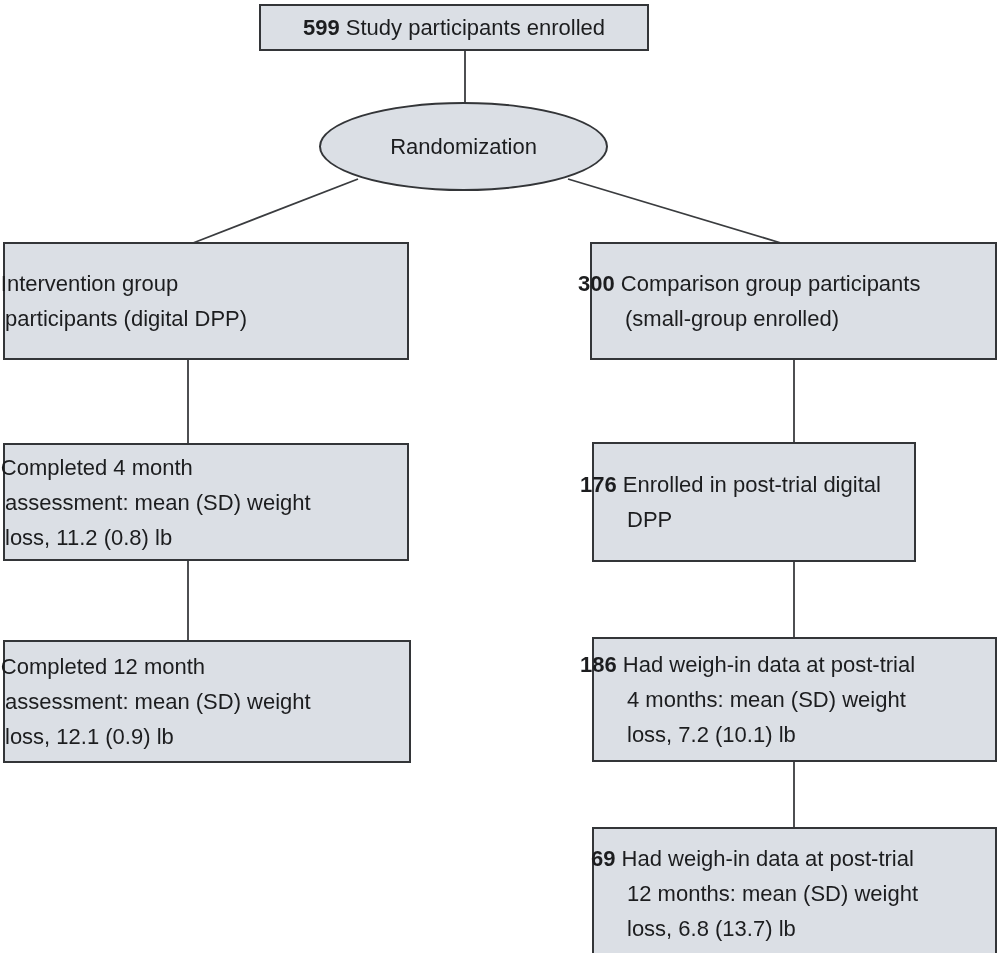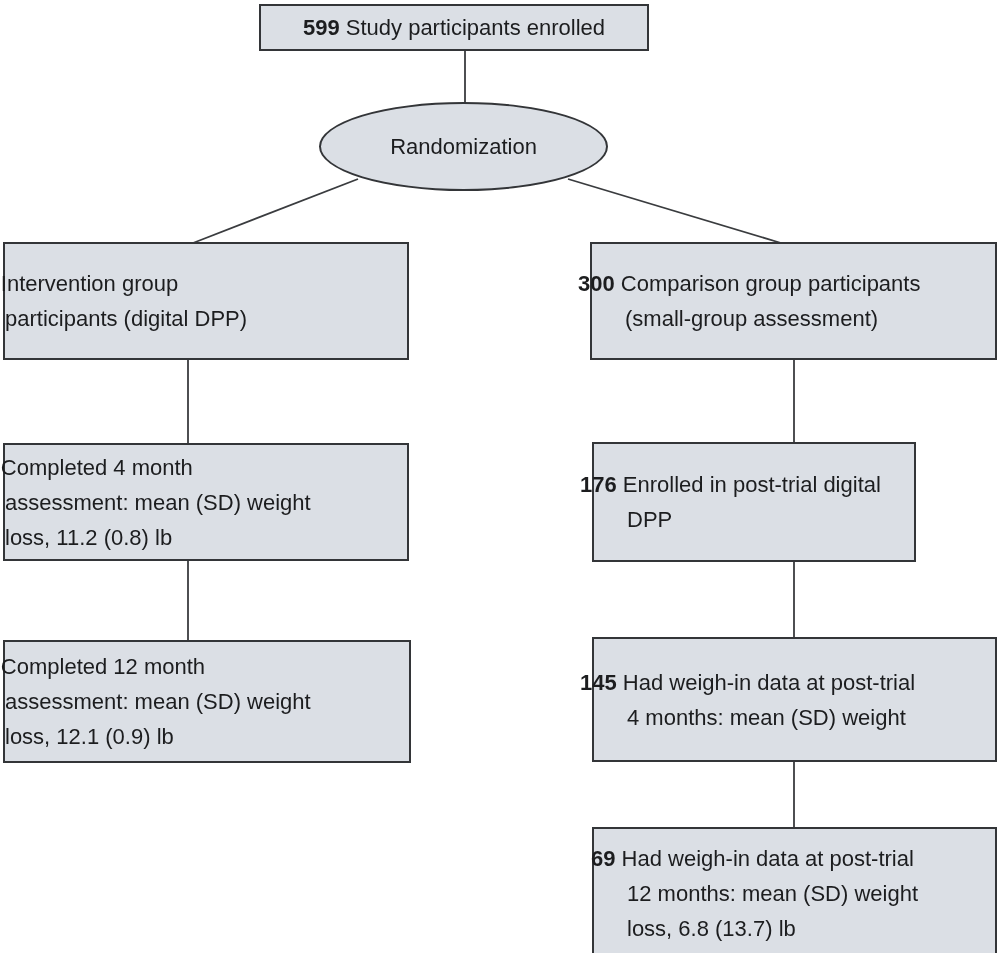--- a/index.html
+++ b/index.html
@@ -102,35 +102,36 @@
     <div class="lines">
       <div class="line first"><span class="num">343</span> <span>Completed 12 month</span></div>
       <div class="line">assessment: mean (SD) weight</div>
       <div class="line">loss, 12.1 (0.9) lb</div>
     </div>
   </div>
 
   <div class="box right-col" style="left:590px; top:242px; width:407px; height:118px;">
     <div class="lines">
       <div class="line first"><span class="num">300</span> <span>Comparison group participants</span></div>
-      <div class="line">(small-group assessment)</div>
+      <div class="line">(small-group enrolled)</div>
     </div>
   </div>
 
   <div class="box right-col" style="left:592px; top:442px; width:324px; height:120px;justify-content:center;">
     <div class="lines">
       <div class="line first"><span class="num">176</span> <span>Enrolled in post-trial digital</span></div>
       <div class="line">DPP</div>
     </div>
   </div>
 
   <div class="box right-col" style="left:592px; top:637px; width:405px; height:125px;">
     <div class="lines">
-      <div class="line first"><span class="num">145</span> <span>Had weigh-in data at post-trial</span></div>
+      <div class="line first"><span class="num">186</span> <span>Had weigh-in data at post-trial</span></div>
       <div class="line">4 months: mean (SD) weight</div>
+      <div class="line">loss, 7.2 (10.1) lb</div>
     </div>
   </div>
 
   <div class="box right-col" style="left:592px; top:827px; width:405px; height:132px;">
     <div class="lines">
       <div class="line first hang2"><span class="num">69</span> <span>Had weigh-in data at post-trial</span></div>
       <div class="line">12 months: mean (SD) weight</div>
       <div class="line">loss, 6.8 (13.7) lb</div>
     </div>
   </div>

